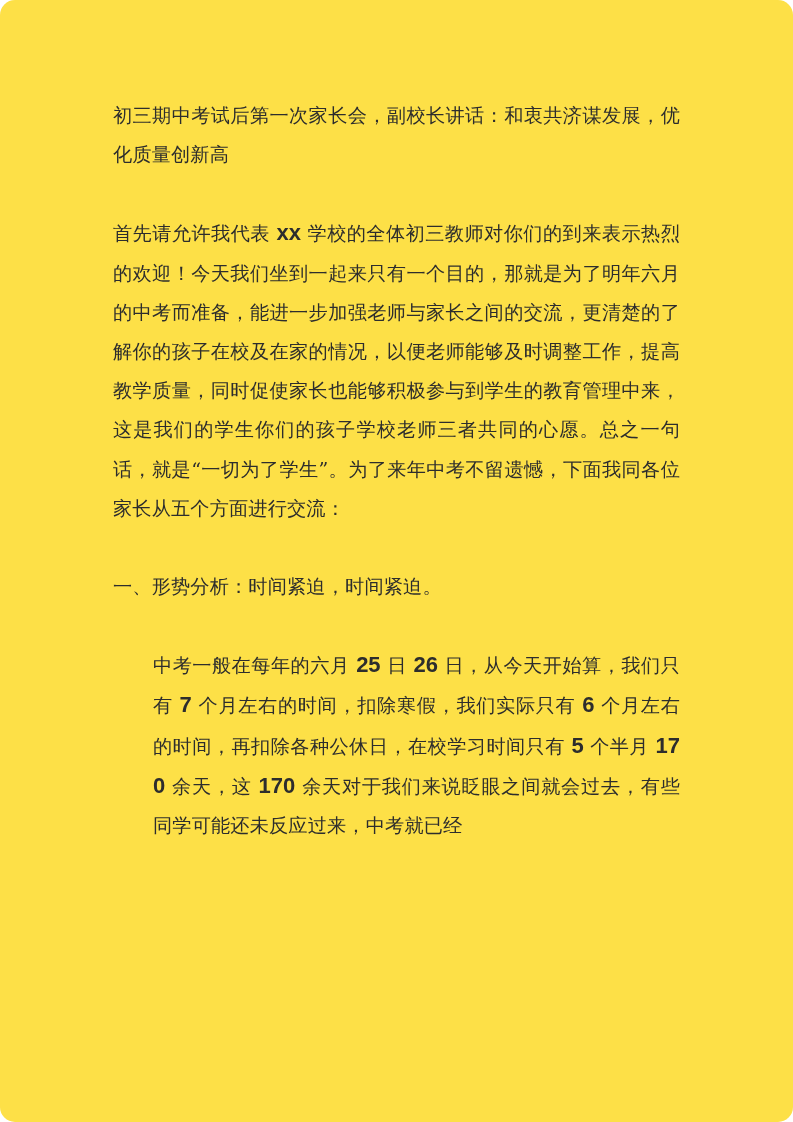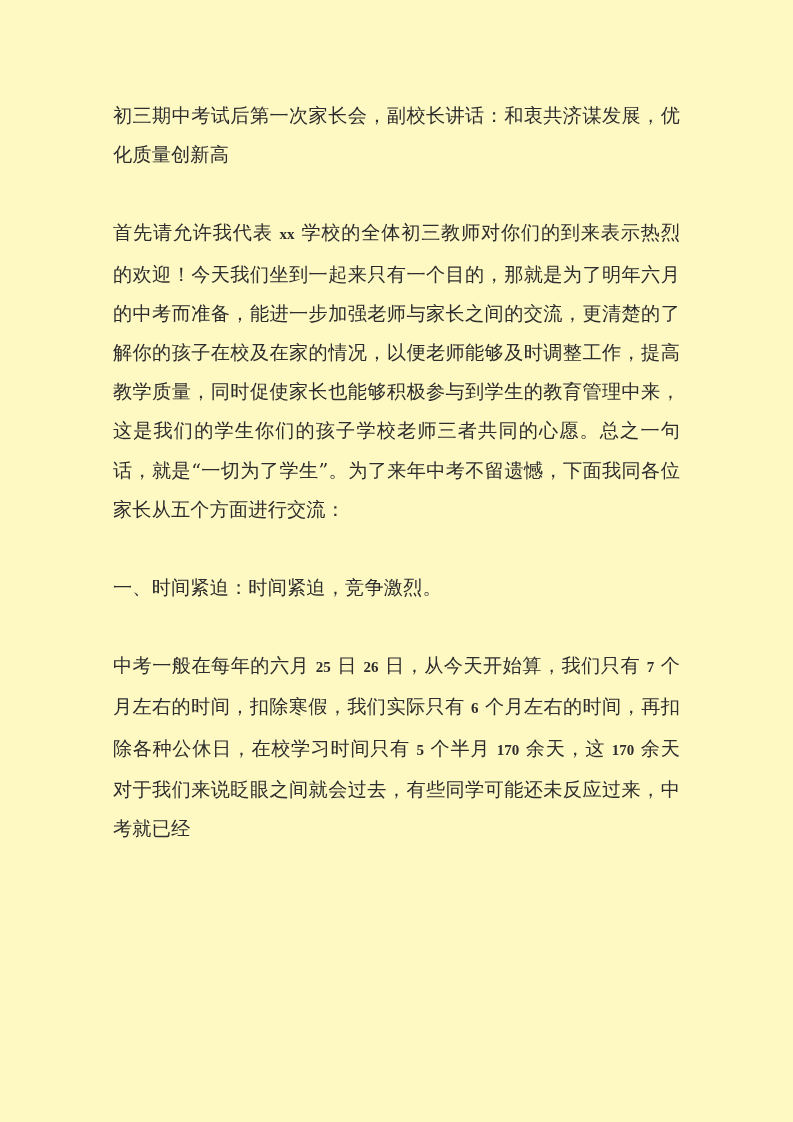--- a/index.html
+++ b/index.html
@@ -8,23 +8,24 @@
     padding: 0;
     background: #ffffff;
   }
   body {
     font-family: "DejaVu Serif", "Liberation Serif", serif;
   }
   .page {
     position: relative;
     width: 793px;
     height: 1122px;
-    background: #fef9c3;
+    background: #fde047;
     overflow: hidden;
     box-sizing: border-box;
+    border-radius: 15px;
   }
   .doc-body {
     position: absolute;
     left: 113px;
     top: 96px;
     width: 567px;
   }
   .para {
     margin: 0 0 39px 0;
     font-size: 19.2px;
@@ -33,39 +34,40 @@
     text-align: justify;
     text-justify: inter-ideograph;
     letter-spacing: 0.15px;
     font-family: "DejaVu Serif", "Liberation Serif", serif;
     font-weight: 400;
     word-break: break-all;
     white-space: normal;
   }
   .para:last-child {
     margin-bottom: 0;
+    margin-left: 40px;
   }
   
   .lat {
-    font-family: Liberation Serif, serif;
+    font-family: Liberation Sans, sans-serif;
     font-weight: 700;
-    font-size: 15px;
+    font-size: 22px;
     letter-spacing: 0;
   }
 </style>
 </head>
 <body>
 
 <div class="page">
   <div class="doc-body">
 
     <p class="para">初三期中考试后第一次家长会，副校长讲话：和衷共济谋发展，优化质量创新高</p>
 
 
 
     <p class="para">首先请允许我代表 <span class="lat">xx</span> 学校的全体初三教师对你们的到来表示热烈的欢迎！今天我们坐到一起来只有一个目的，那就是为了明年六月的中考而准备，能进一步加强老师与家长之间的交流，更清楚的了解你的孩子在校及在家的情况，以便老师能够及时调整工作，提高教学质量，同时促使家长也能够积极参与到学生的教育管理中来，这是我们的学生你们的孩子学校老师三者共同的心愿。总之一句话，就是“一切为了学生”。为了来年中考不留遗憾，下面我同各位家长从五个方面进行交流：</p>
 
-    <p class="para">一、时间紧迫：时间紧迫，竞争激烈。</p>
+    <p class="para">一、形势分析：时间紧迫，时间紧迫。</p>
 
     <p class="para">中考一般在每年的六月 <span class="lat">25</span> 日 <span class="lat">26</span> 日，从今天开始算，我们只有 <span class="lat">7</span> 个月左右的时间，扣除寒假，我们实际只有 <span class="lat">6</span> 个月左右的时间，再扣除各种公休日，在校学习时间只有 <span class="lat">5</span> 个半月 <span class="lat">170</span> 余天，这 <span class="lat">170</span> 余天对于我们来说眨眼之间就会过去，有些同学可能还未反应过来，中考就已经</p>
 
   </div>
 </div>
 
 </body></html>

